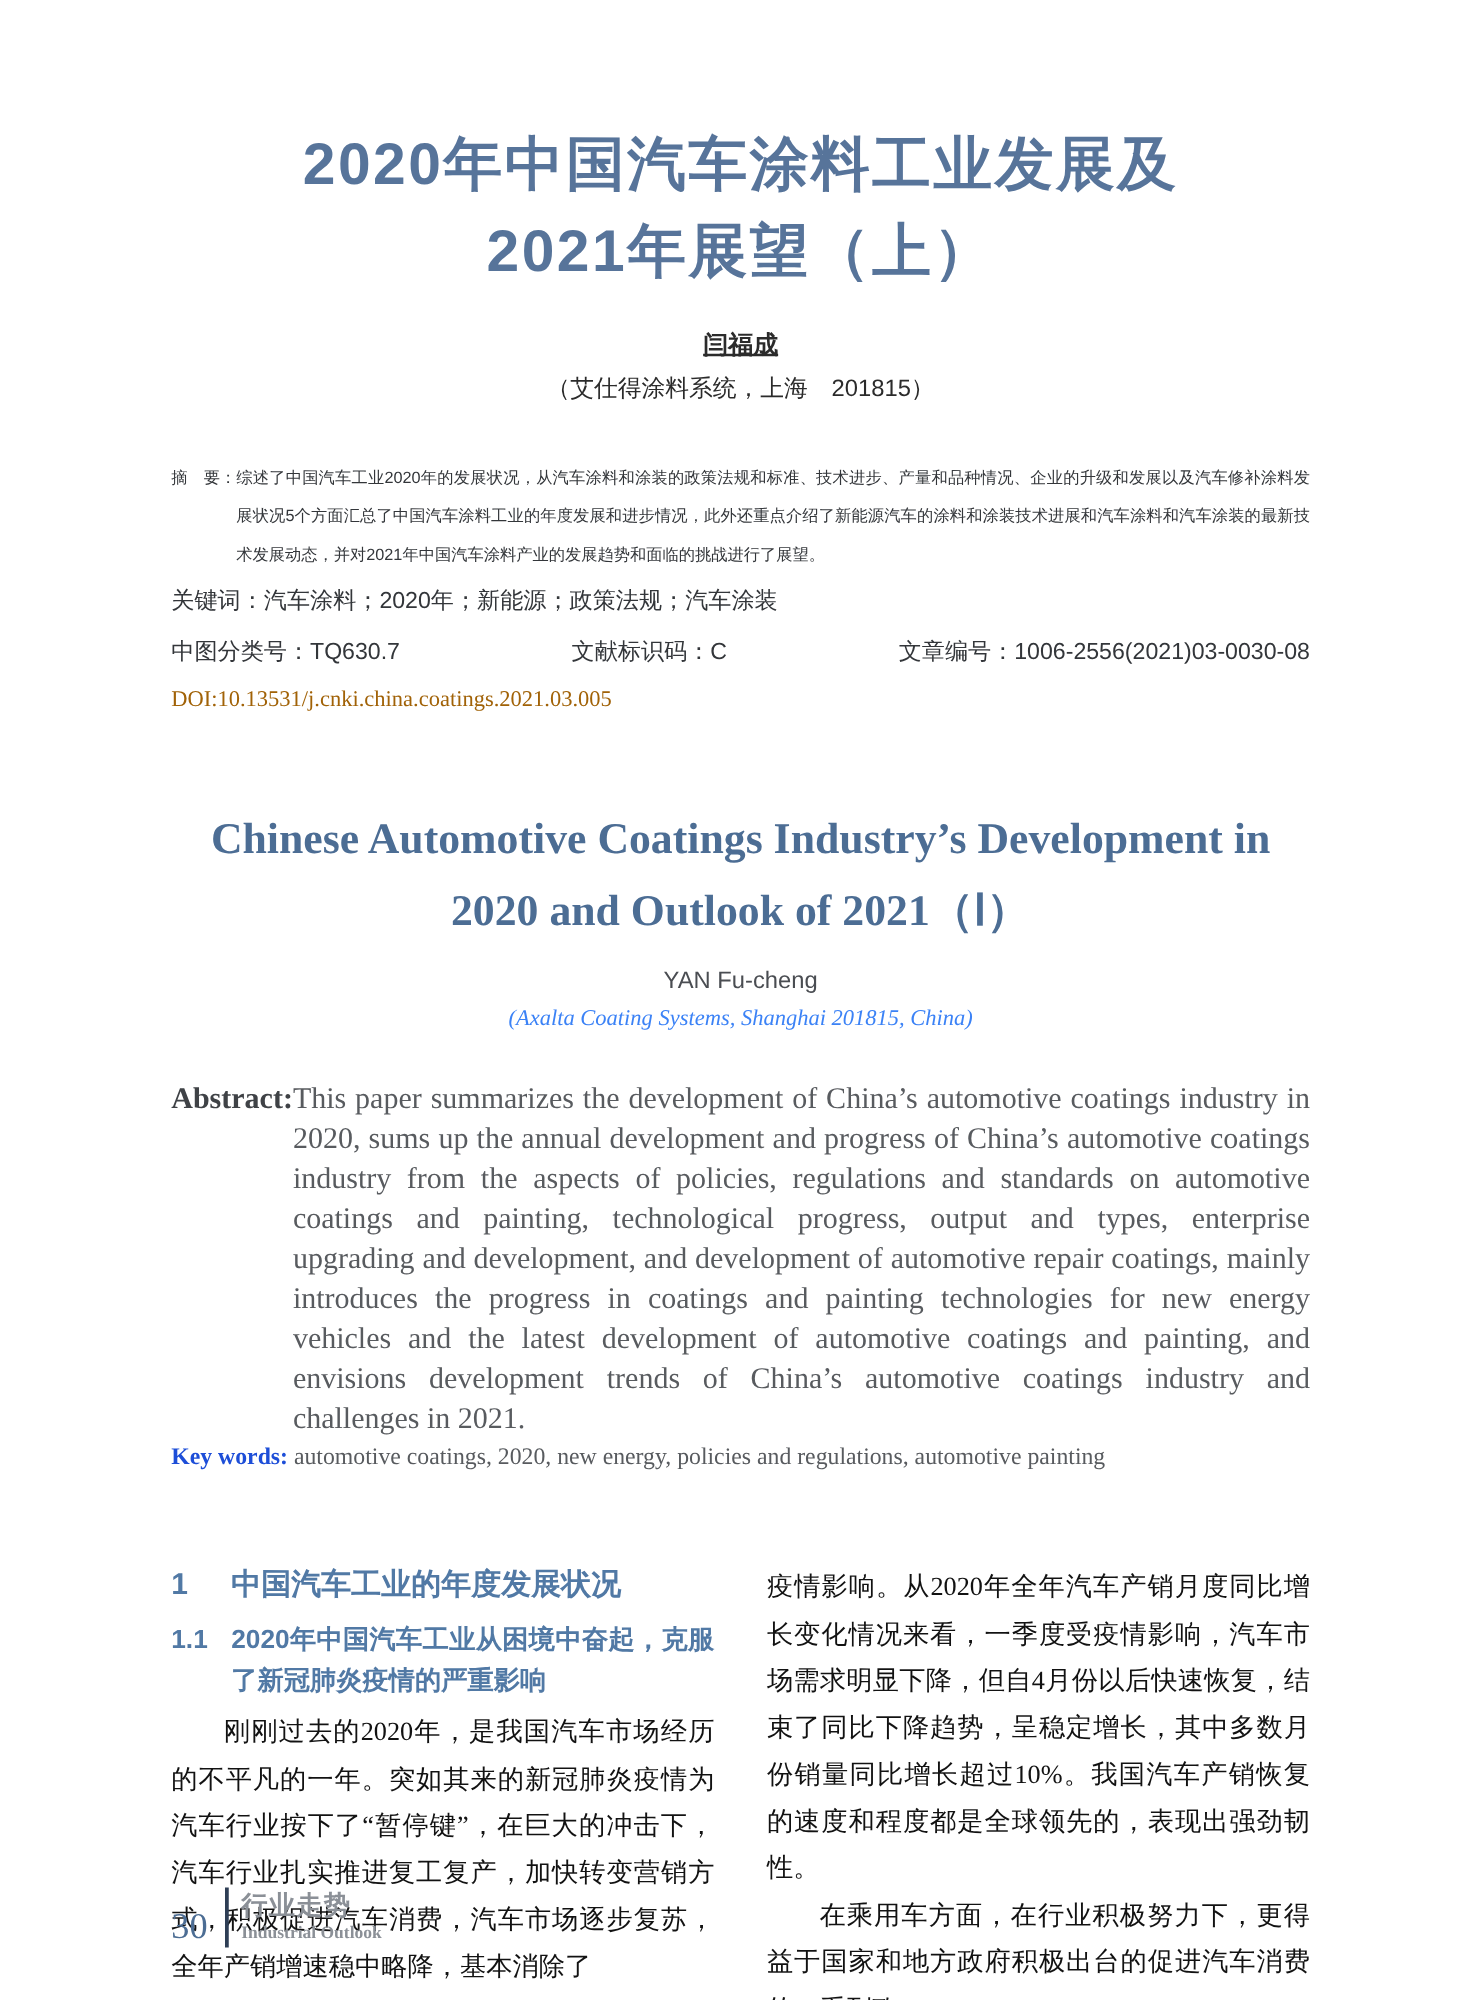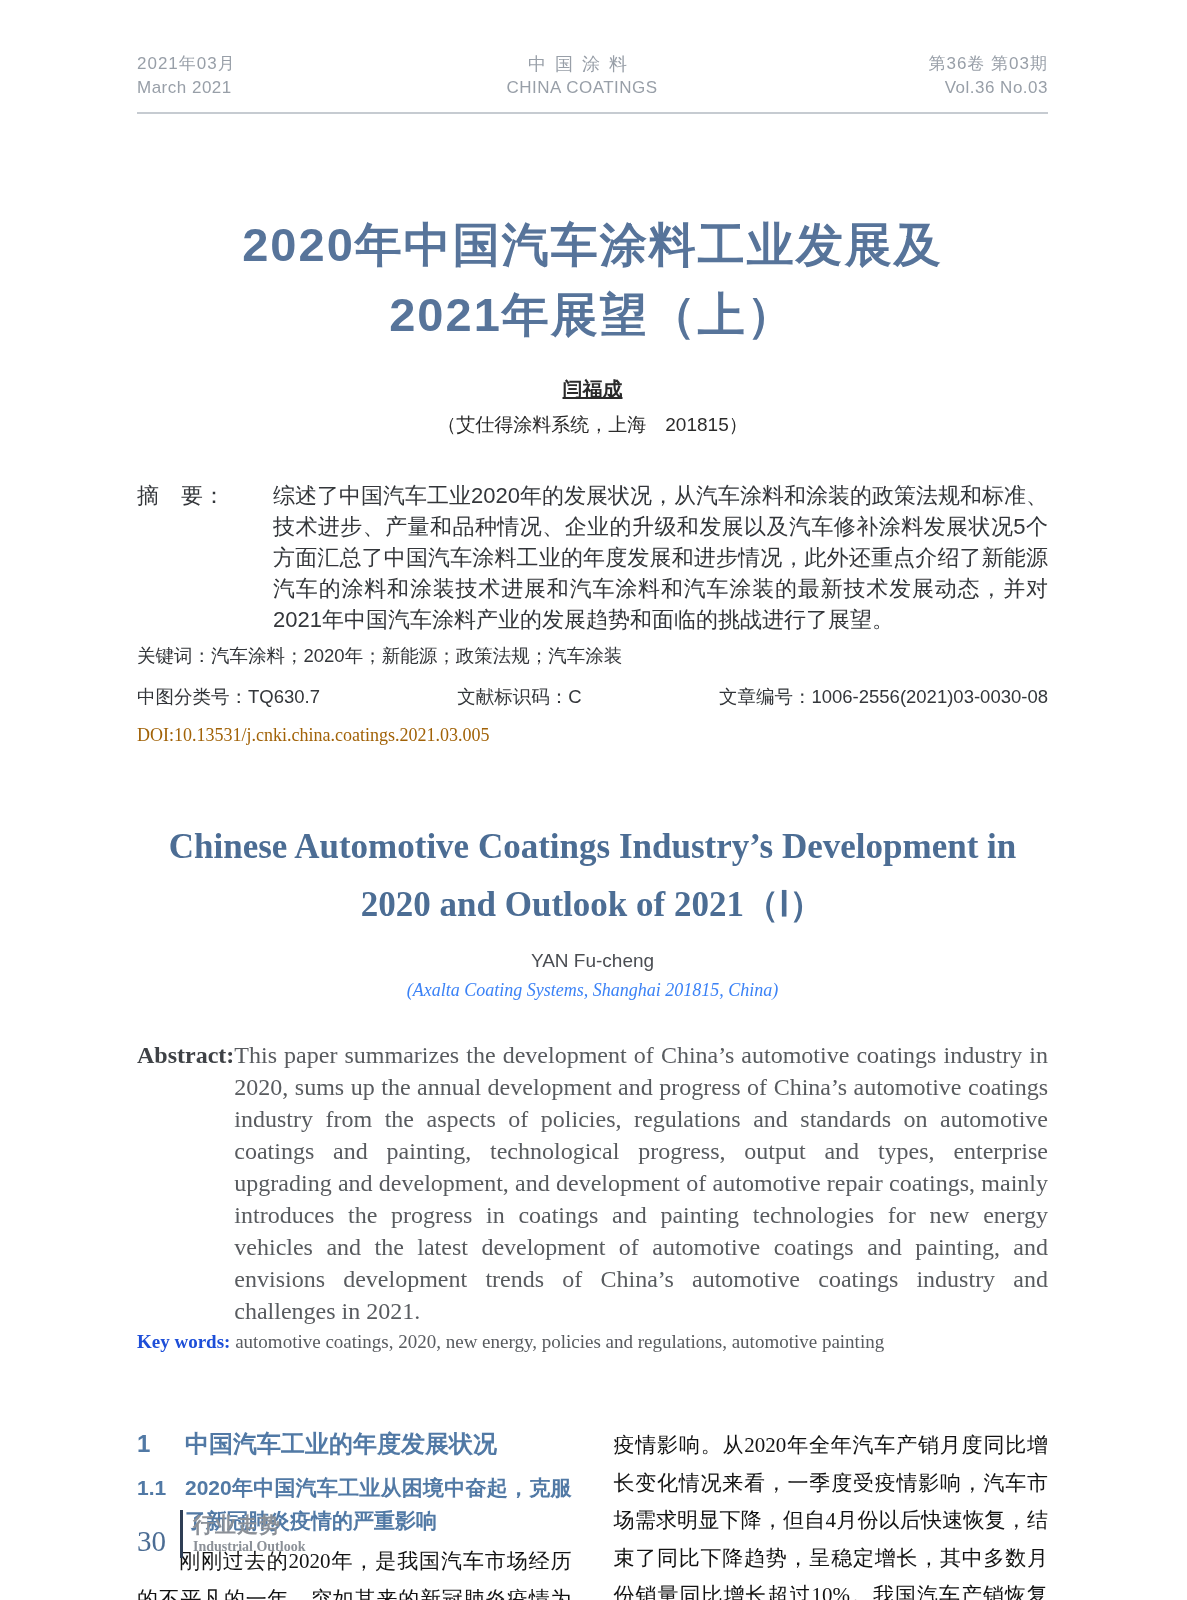--- a/index.html
+++ b/index.html
@@ -40,21 +40,21 @@
     line-height: 70px;
     letter-spacing: 2px;
   }
   .author-zh { margin-top: 26px; text-align: center; font-size: 20px; font-weight: bold; color: #2b2b2b; text-decoration: underline; }
   .affil-zh  { margin-top: 9px;  text-align: center; font-size: 19px; color: #2b2b2b; }
 
   
   .abstract-zh {
     margin-top: 42px;
     display: flex;
-    font-size: 22px; line-height: 31px; color: #33363a; gap: 48px;
+    font-size: 13px; line-height: 31px; color: #33363a;
   }
   .abstract-zh .label { white-space: nowrap; flex-shrink: 0; }
   .abstract-zh .text  { text-align: justify; }
   .keywords-zh { margin-top: 8px; font-size: 18.5px; color: #33363a; }
   .meta-row {
     margin-top: 16px;
     display: flex; justify-content: space-between;
     font-size: 18.5px; color: #33363a;
   }
   .doi-row { margin-top: 16px; font-size: 18px; color: #a16207; font-family: "Liberation Serif", serif; }
@@ -131,34 +131,20 @@
   .pf-text { color: #8b9097; }
   .pf-zh { font-size: 21px; font-weight: bold; letter-spacing: 1px; line-height: 26px; }
   .pf-en { font-family: "Liberation Serif", serif; font-weight: bold; font-size: 14px; line-height: 18px; }
 </style>
 </head>
 <body>
 
 <div class="page">
   <div class="content">
 
-    <div class="jheader">
-      <div class="jh-col jh-left">
-        <div class="jh-zh">2021年03月</div>
-        <div class="jh-en">March 2021</div>
-      </div>
-      <div class="jh-col jh-center">
-        <div class="jh-zh">中国涂料</div>
-        <div class="jh-en">CHINA COATINGS</div>
-      </div>
-      <div class="jh-col jh-right">
-        <div class="jh-zh">第36卷 第03期</div>
-        <div class="jh-en">Vol.36  No.03</div>
-      </div>
-    </div>
 
     <div class="title-zh">
       <div>2020年中国汽车涂料工业发展及</div>
       <div>2021年展望（上）</div>
     </div>
 
     <div class="author-zh">闫福成</div>
     <div class="affil-zh">（艾仕得涂料系统，上海　201815）</div>
 
     <div class="abstract-zh">

